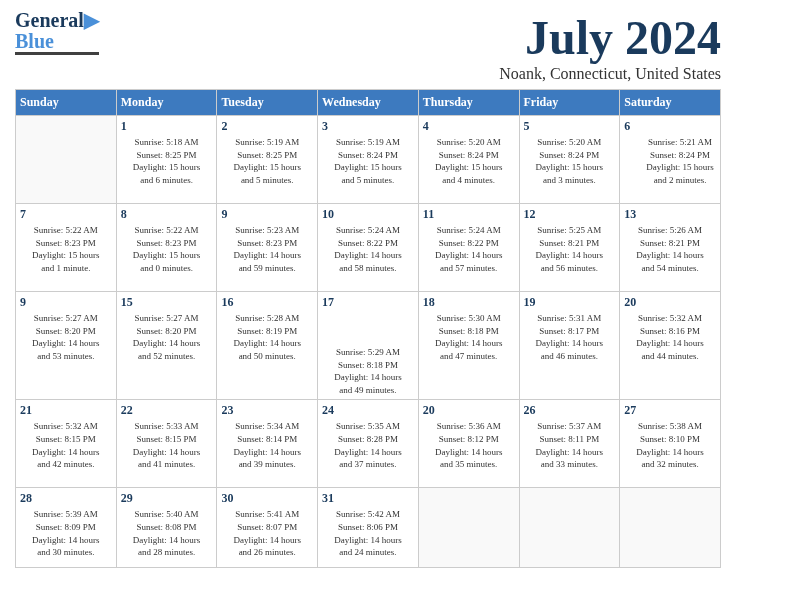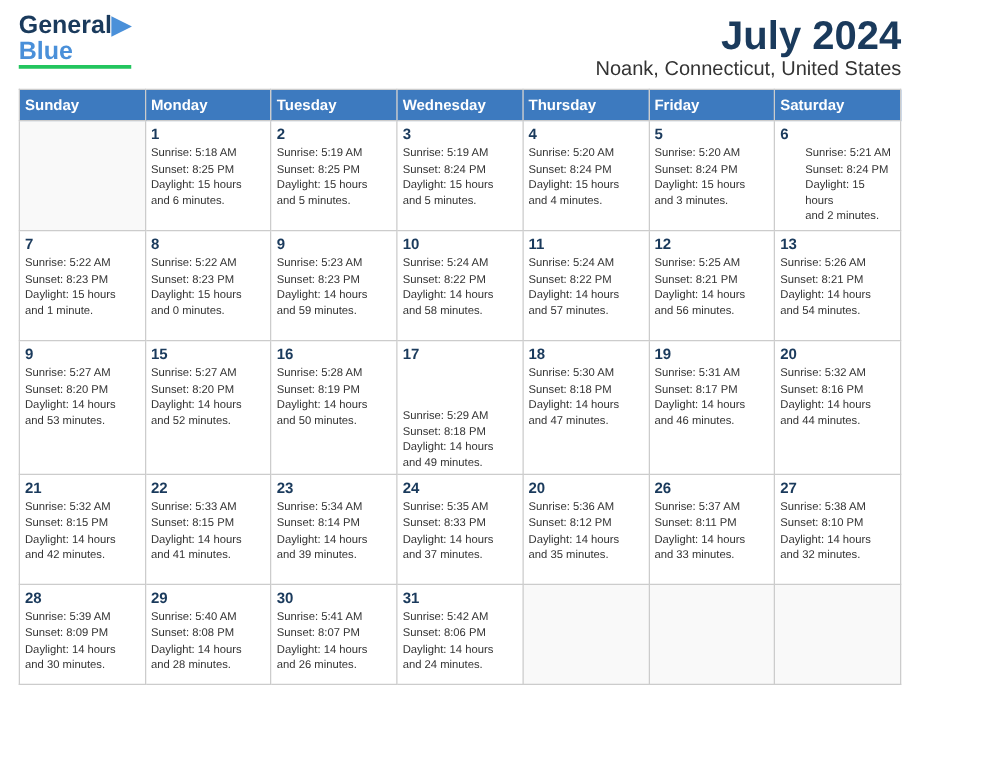--- a/index.html
+++ b/index.html
@@ -7,37 +7,38 @@
       width: 792px;
       height: 612px;
       font-family: Arial, sans-serif;
       background: #fff;
       overflow: hidden;
     }
     .page {
       width: 736px;
       height: 612px;
       padding: 10px 15px;
+      font-family: Liberation Serif, serif;
     }
     .header {
       display: flex;
       justify-content: space-between;
       align-items: flex-start;
       margin-bottom: 6px;
     }
     .logo {
       display: flex;
       flex-direction: column;
       align-items: flex-start;
     }
     .title-section {
       text-align: right;
     }
     .main-title {
-      font-size: 32px;
+      font-size: 48px;
       font-weight: bold;
       color: #1a3a5c;
     }
     .subtitle {
       font-size: 16px;
       color: #333;
     }
     .calendar {
       width: 100%;
       border-collapse: collapse;
@@ -67,40 +68,41 @@
     .day-number {
       font-size: 12px;
       font-weight: bold;
       color: #1a3a5c;
       margin-bottom: 2px;
     }
     .day-info {
       font-size: 9px;
       line-height: 1.4;
       color: #333;
+      text-align: center;
     }
     .week-row td {
       height: 88px;
     }
     .last-row td {
       height: 80px;
     }
   </style>
 </head>
 <body>
 
 <div class="page">
   <div class="header">
     <div class="logo">
       <div style="display:flex; align-items:flex-start;">
         <div style="position:relative;">
           <div style="font-size:20px; font-weight:bold; color:#1a3a5c; line-height:1.05;">
             <span style="color:#1a3a5c;">General</span><span style="color:#4a90d9;">▶</span>
           </div>
-          <div style="font-size:20px; font-weight:bold; color:#4a90d9; line-height:1.05; border-bottom:3px solid #22c55e;">Blue</div>
+          <div style="font-size:20px; font-weight:bold; color:#4a90d9; line-height:1.05; border-bottom:3px solid #404040;">Blue</div>
         </div>
       </div>
     </div>
     <div class="title-section">
       <div class="main-title">July 2024</div>
       <div class="subtitle">Noank, Connecticut, United States</div>
     </div>
   </div>
 
   <table class="calendar">
@@ -281,21 +283,21 @@
           <td>
             <div class="day-number">23</div>
             <div class="day-info" style="white-space: pre-line;">Sunrise: 5:34 AM
 Sunset: 8:14 PM
 Daylight: 14 hours
 and 39 minutes.</div>
           </td>
           <td>
             <div class="day-number">24</div>
             <div class="day-info" style="white-space: pre-line;">Sunrise: 5:35 AM
-Sunset: 8:33 PM
+Sunset: 8:28 PM
 Daylight: 14 hours
 and 37 minutes.</div>
           </td>
           <td>
             <div class="day-number">20</div>
             <div class="day-info" style="white-space: pre-line;">Sunrise: 5:36 AM
 Sunset: 8:12 PM
 Daylight: 14 hours
 and 35 minutes.</div>
           </td>

